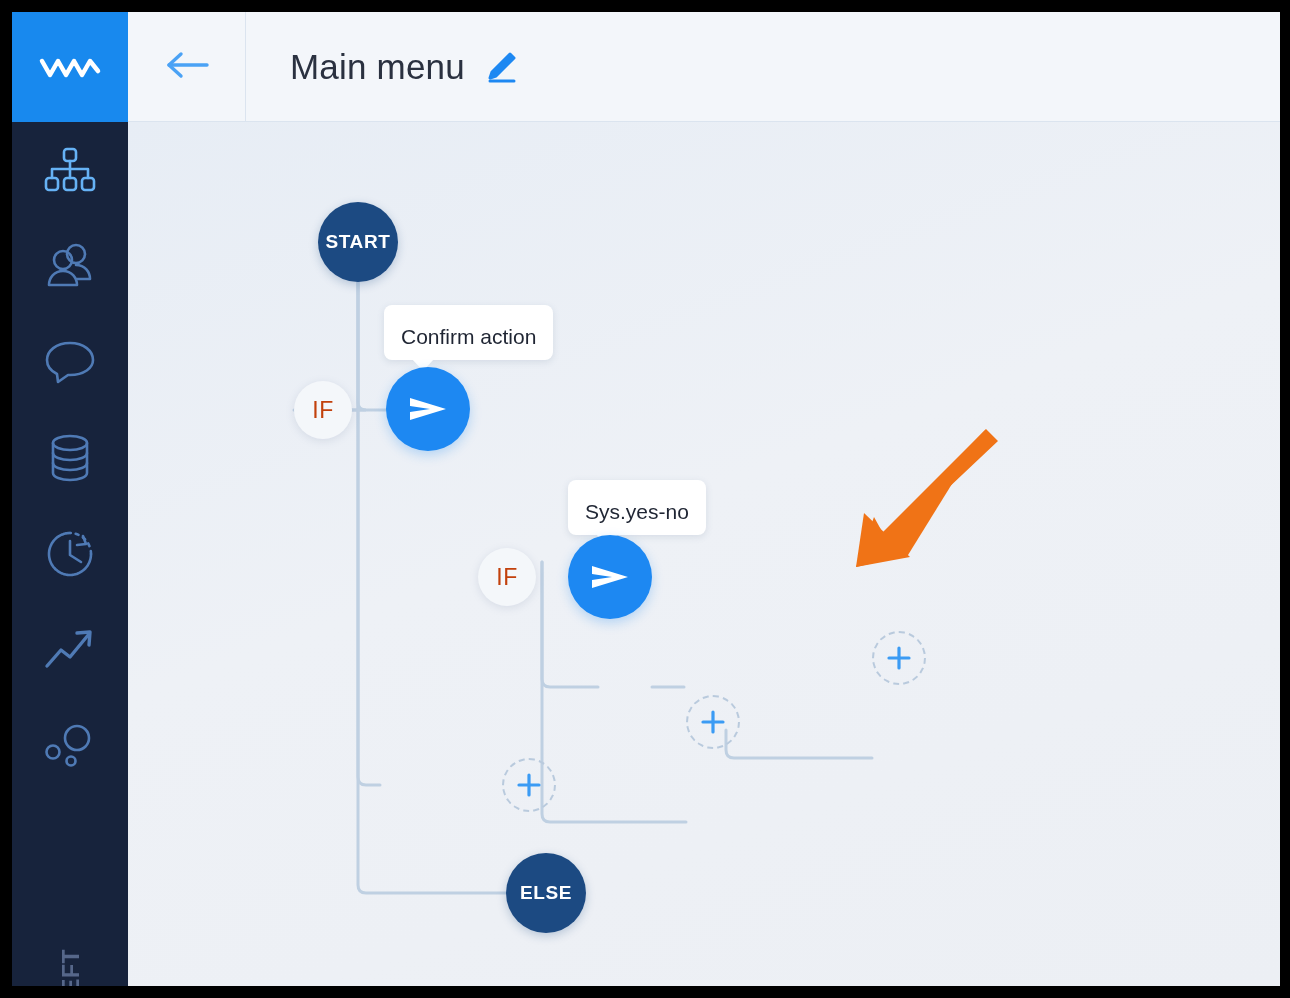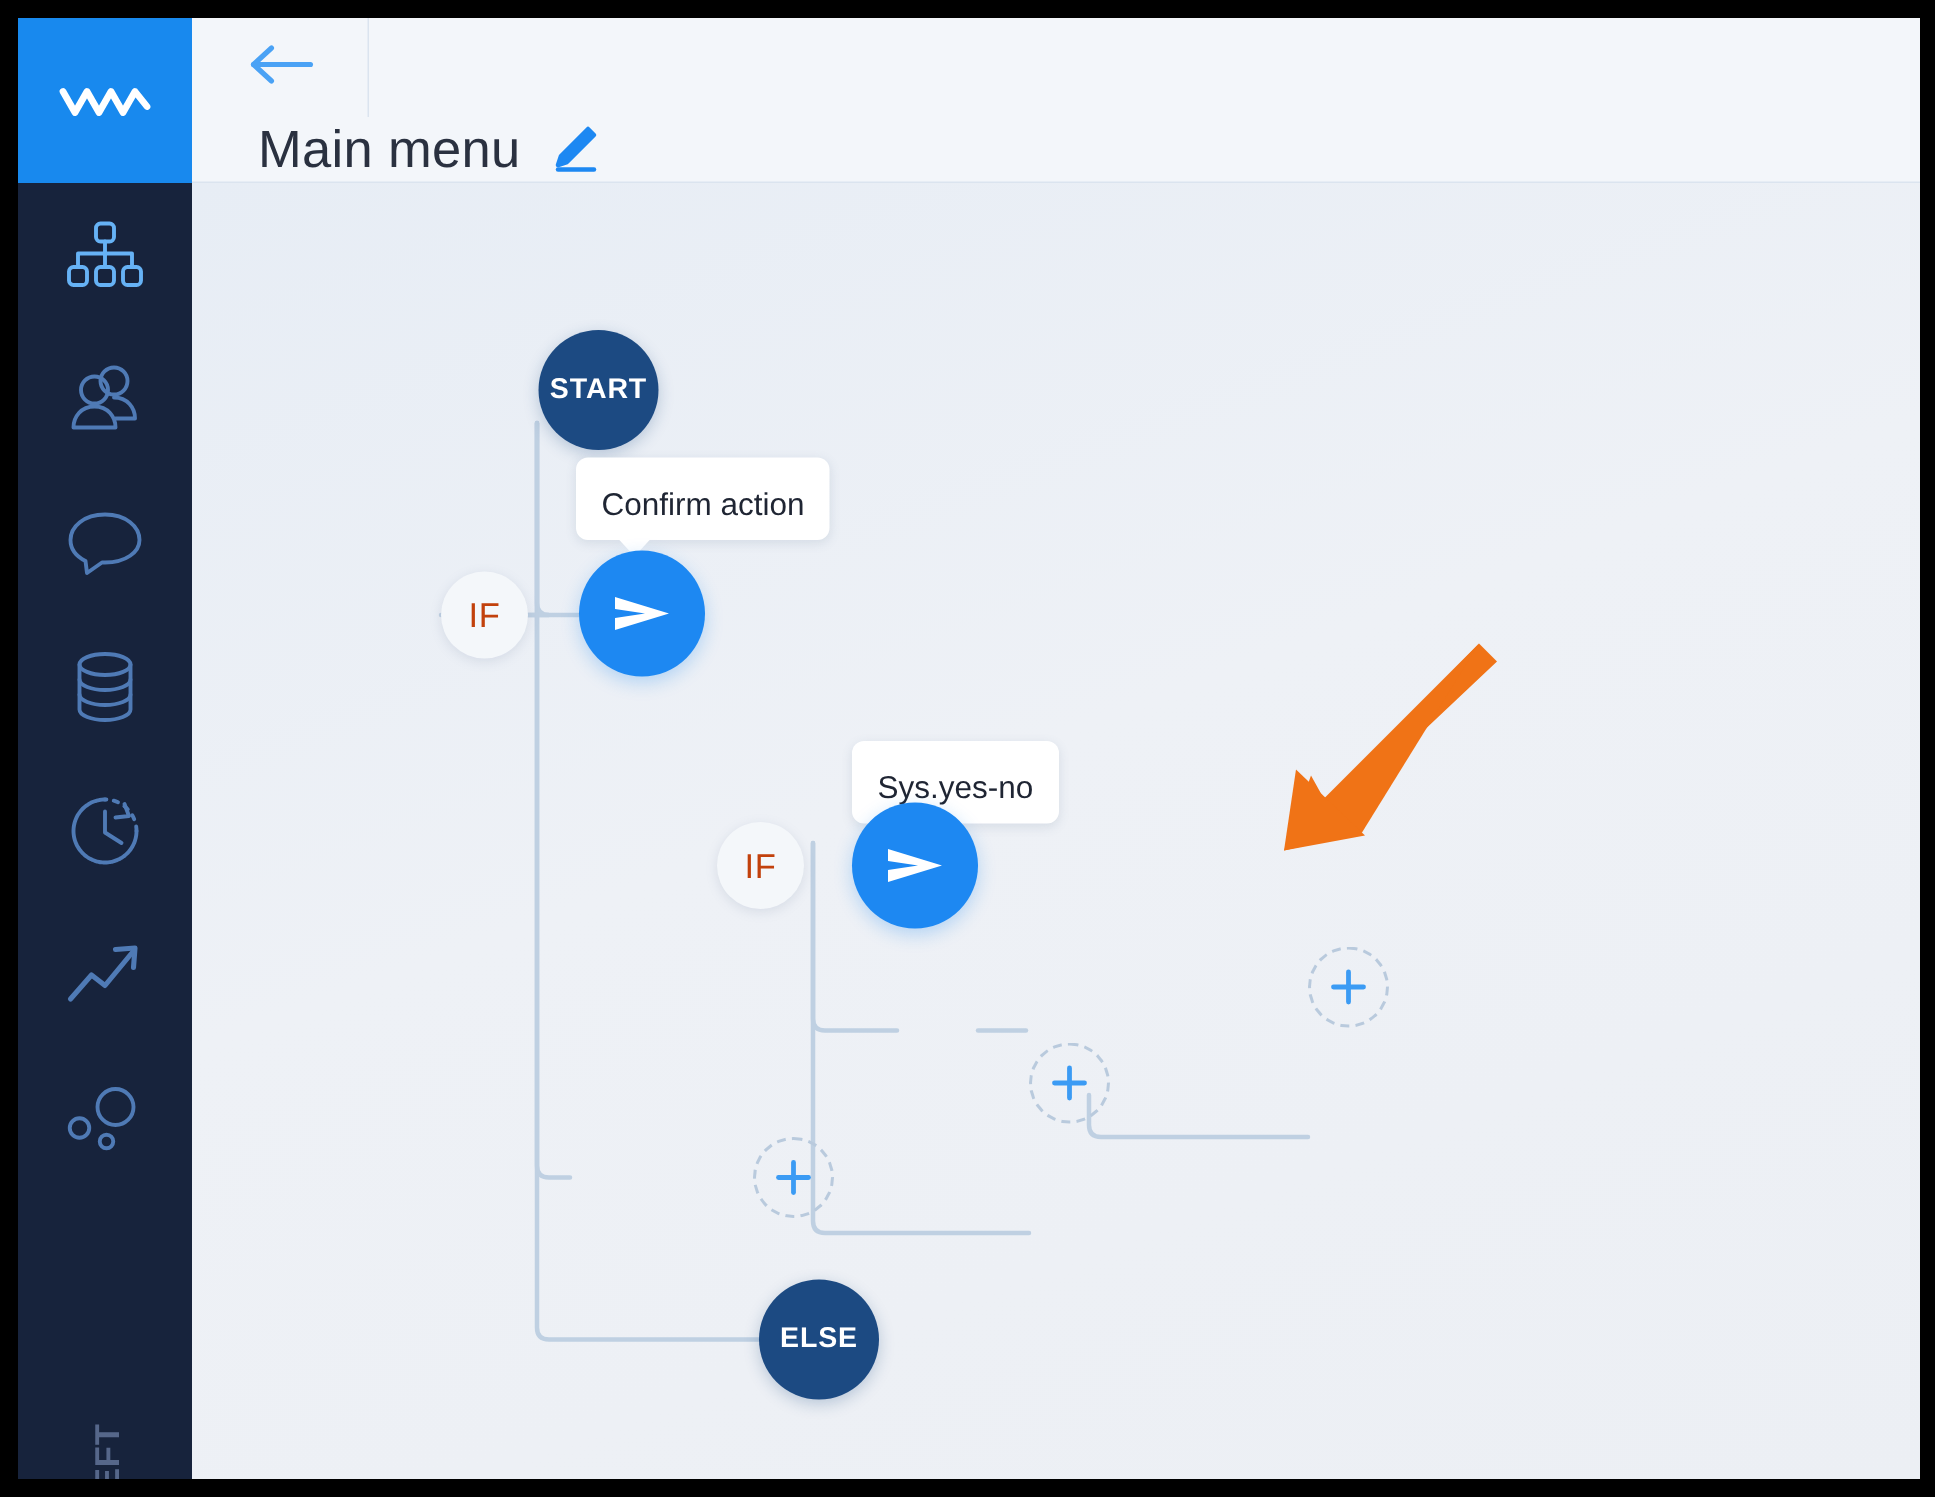--- a/index.html
+++ b/index.html
@@ -86,21 +86,20 @@
   .header {
     position: absolute;
     left: 116px;
     top: 0;
     width: 1152px;
     height: 110px;
     background: #f3f6fa;
     border-bottom: 1px solid #dbe4ef;
     display: flex;
     align-items: stretch;
-    flex-direction: column;
   }
   .back-cell {
     width: 118px;
     height: 109px;
     border-right: 1px solid #dbe4ef;
     display: flex;
     align-items: center;
     justify-content: center;
     cursor: pointer;
   }
@@ -350,21 +349,21 @@
         <path d="M414 440 V557 Q414 565 422 565 H470"></path>
 
         <path d="M414 440 V692 Q414 700 422 700 H558"></path>
 
         <path d="M524 565 H556"></path>
 
         <path d="M598 608 V628 Q598 636 606 636 H744"></path>
       </g>
     </svg>
 
-    <div class="node node-terminal" style="left:190px; top:98px; width:80px; height:80px;margin-left:41px;">
+    <div class="node node-terminal" style="left:190px; top:80px; width:80px; height:80px;">
       <span>START</span>
     </div>
 
     <div class="node node-cond" style="left:166px; top:259px; width:58px; height:58px;">
       <span>IF</span>
     </div>
 
     <div class="tip" style="left:256px; top:183px;">
       <span>Confirm action</span>
     </div>
@@ -374,21 +373,21 @@
         <svg width="44" height="34" viewBox="0 0 44 34">
           <path d="M4 6 L40 17 L4 28 L4 20 L24 17 L4 14 Z" fill="#ffffff"></path>
         </svg>
       </span>
     </div>
 
     <div class="node node-cond" style="left:350px; top:426px; width:58px; height:58px;">
       <span>IF</span>
     </div>
 
-    <div class="tip" style="left:440px; top:372px;">
+    <div class="tip" style="left:440px; top:358px;">
       <span>Sys.yes-no</span>
     </div>
 
     <div class="node node-action" style="left:440px; top:413px; width:84px; height:84px;">
       <span>
         <svg width="44" height="34" viewBox="0 0 44 34">
           <path d="M4 6 L40 17 L4 28 L4 20 L24 17 L4 14 Z" fill="#ffffff"></path>
         </svg>
       </span>
     </div>

